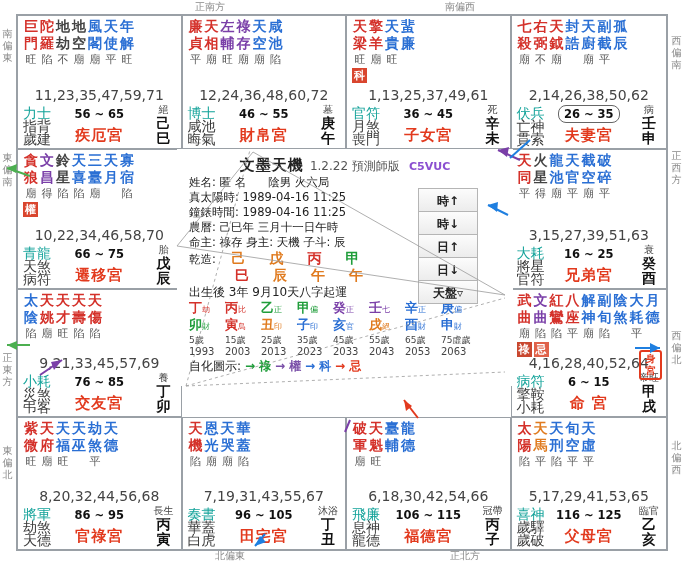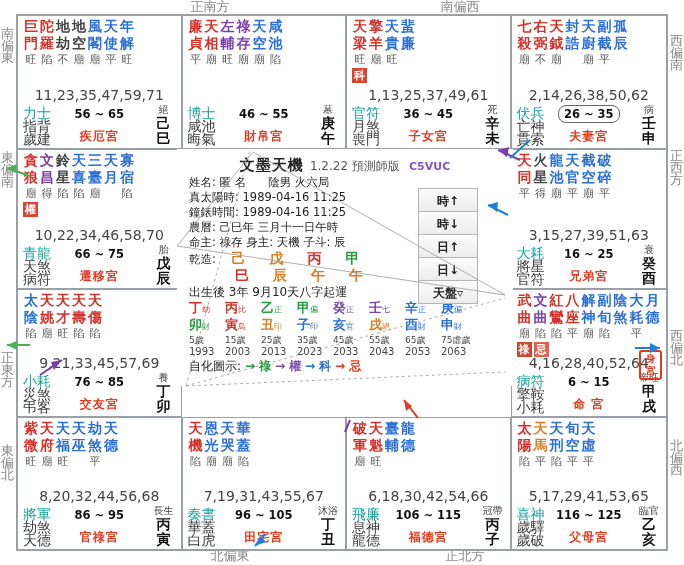--- a/index.html
+++ b/index.html
@@ -1,21 +1,21 @@
 <!DOCTYPE html>
 <html><head>
 <meta charset="utf-8">
 <style>
   html,body{margin:0;padding:0;background:#fff;}
   body{font-family:"DejaVu Sans","Liberation Sans",sans-serif;}
   #root{position:relative;width:684px;height:565px;overflow:hidden;background:#fff;
         font-family:"DejaVu Sans","Liberation Sans",sans-serif;}
 
   
-  .dirlabel{position:absolute;color:#8a8a8a;font-size:13px;line-height:12px;text-align:center;}
+  .dirlabel{position:absolute;color:#8a8a8a;font-size:10px;line-height:12px;text-align:center;}
   .dirlabel.vert{width:13px;}
   .dirlabel.vert span{display:block;}
 
   .outerbox{position:absolute;left:16px;top:14px;width:652px;height:537px;
             border:1px solid #9aa0a6;box-sizing:border-box;}
 
   
   .grid{position:absolute;left:17px;top:15px;width:650px;height:535px;}
   .cell{position:absolute;box-sizing:border-box;border:1px solid #9aa0a6;background:#fff;
         overflow:hidden;}
@@ -35,21 +35,21 @@
   
   .ages{position:absolute;left:0;right:0;bottom:45px;text-align:center;font-size:14px;color:#444;
         letter-spacing:0px;}
   .llabels{position:absolute;left:5px;bottom:2px;width:48px;font-size:14px;line-height:13px;}
   .llabels div:nth-child(1){color:#14a39a;}
   .llabels div:nth-child(2){color:#3b3b3b;}
   .llabels div:nth-child(3){color:#3b3b3b;}
   .daxian{position:absolute;left:0;right:0;bottom:27px;text-align:center;font-size:11.5px;
           font-weight:bold;color:#111;}
   .daxian .boxed{border:1px solid #666;padding:1px 5px;border-radius:8px;}
-  .palname{position:absolute;left:0;right:0;bottom:3px;text-align:center;font-size:12px;
+  .palname{position:absolute;left:0;right:0;bottom:3px;text-align:center;font-size:15px;
            font-weight:bold;color:#e23a1e;letter-spacing:1px;}
   .rcol{position:absolute;right:4px;bottom:2px;width:26px;text-align:center;}
   .rcol .zhangsheng{font-size:10px;color:#444;line-height:12px;}
   .rcol .gz{font-size:14px;color:#111;line-height:15px;font-weight:bold;}
   .shengong{position:absolute;right:4px;top:60px;width:19px;border:2px solid #e23a1e;
             border-radius:3px;text-align:center;color:#e23a1e;font-size:10px;
             line-height:12px;padding:1px 0;font-weight:bold;}
 
   
   .center{position:absolute;left:177px;top:149px;width:336px;height:237px;
@@ -202,20 +202,21 @@
           </div>
           <div class="brow">
             <span class="ch">平</span>
             <span class="ch">廟</span>
             <span class="ch">旺</span>
             <span class="ch">廟</span>
             <span class="ch">廟</span>
             <span class="ch">陷</span>
           </div>
         </div>
+        <div class="ages">12,24,36,48,60,72</div>
         <div class="llabels">
           <div>博士</div>
           <div>咸池</div>
           <div>晦氣</div>
         </div>
         <div class="daxian">46 ~ 55</div>
         <div class="palname">財帛宮</div>
         <div class="rcol">
           <div class="zhangsheng">墓</div>
           <div class="gz">庚</div>

